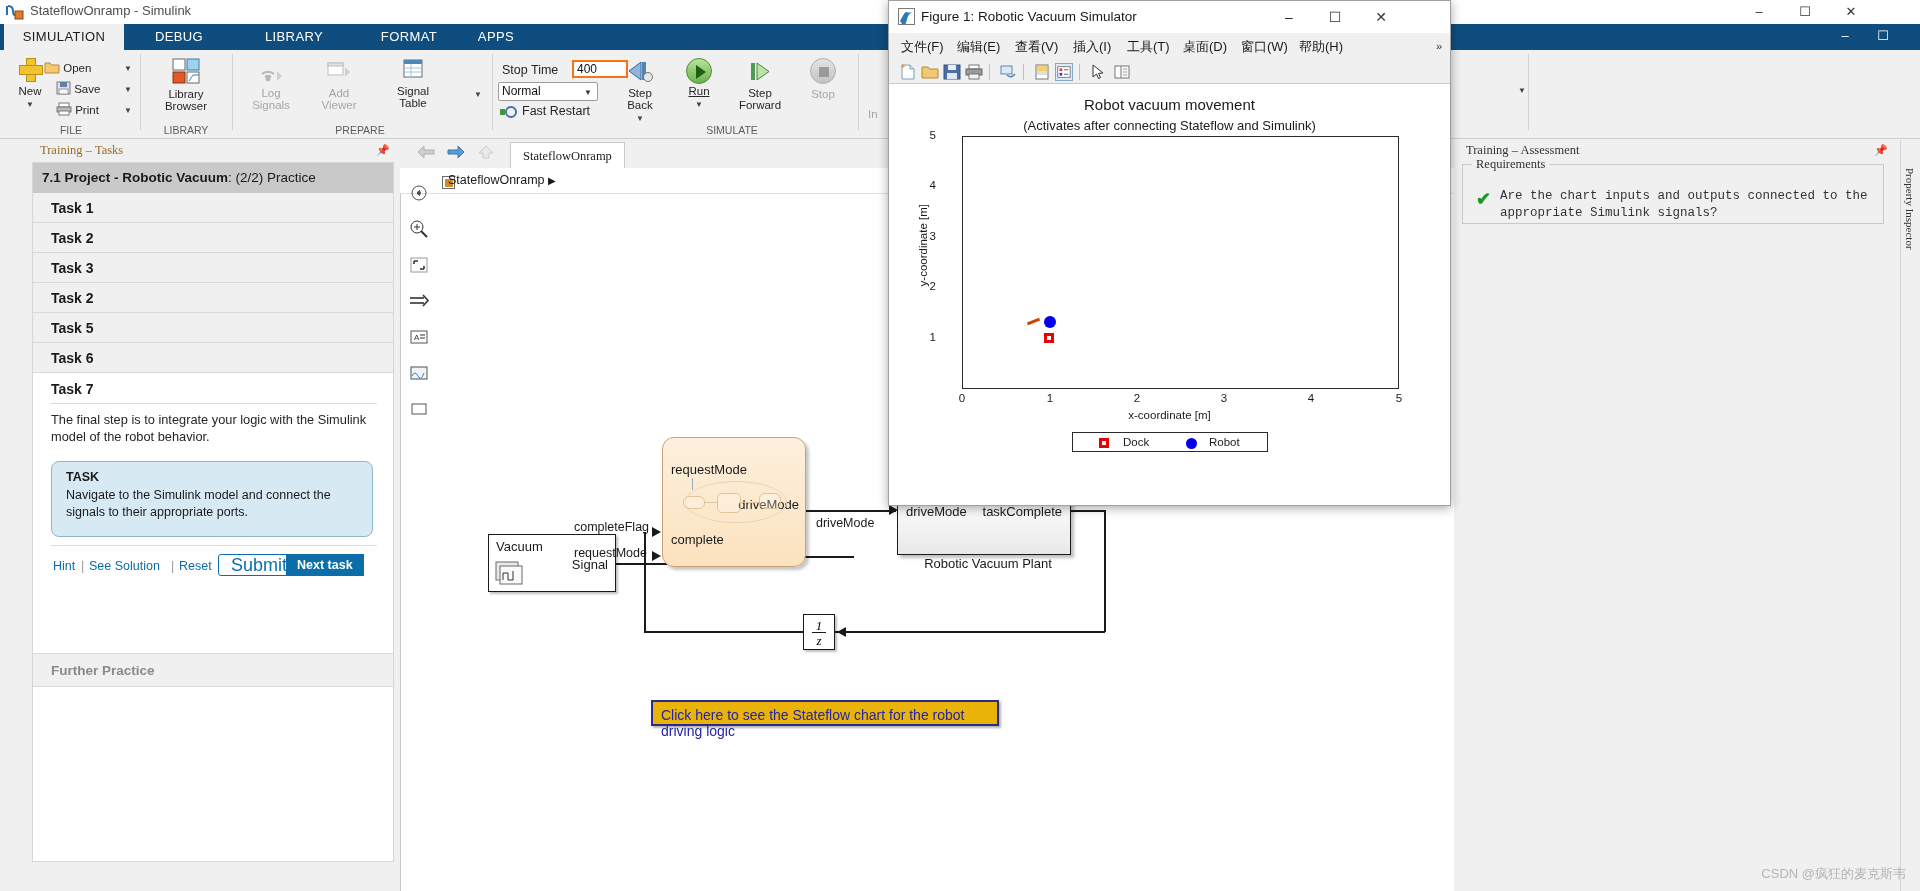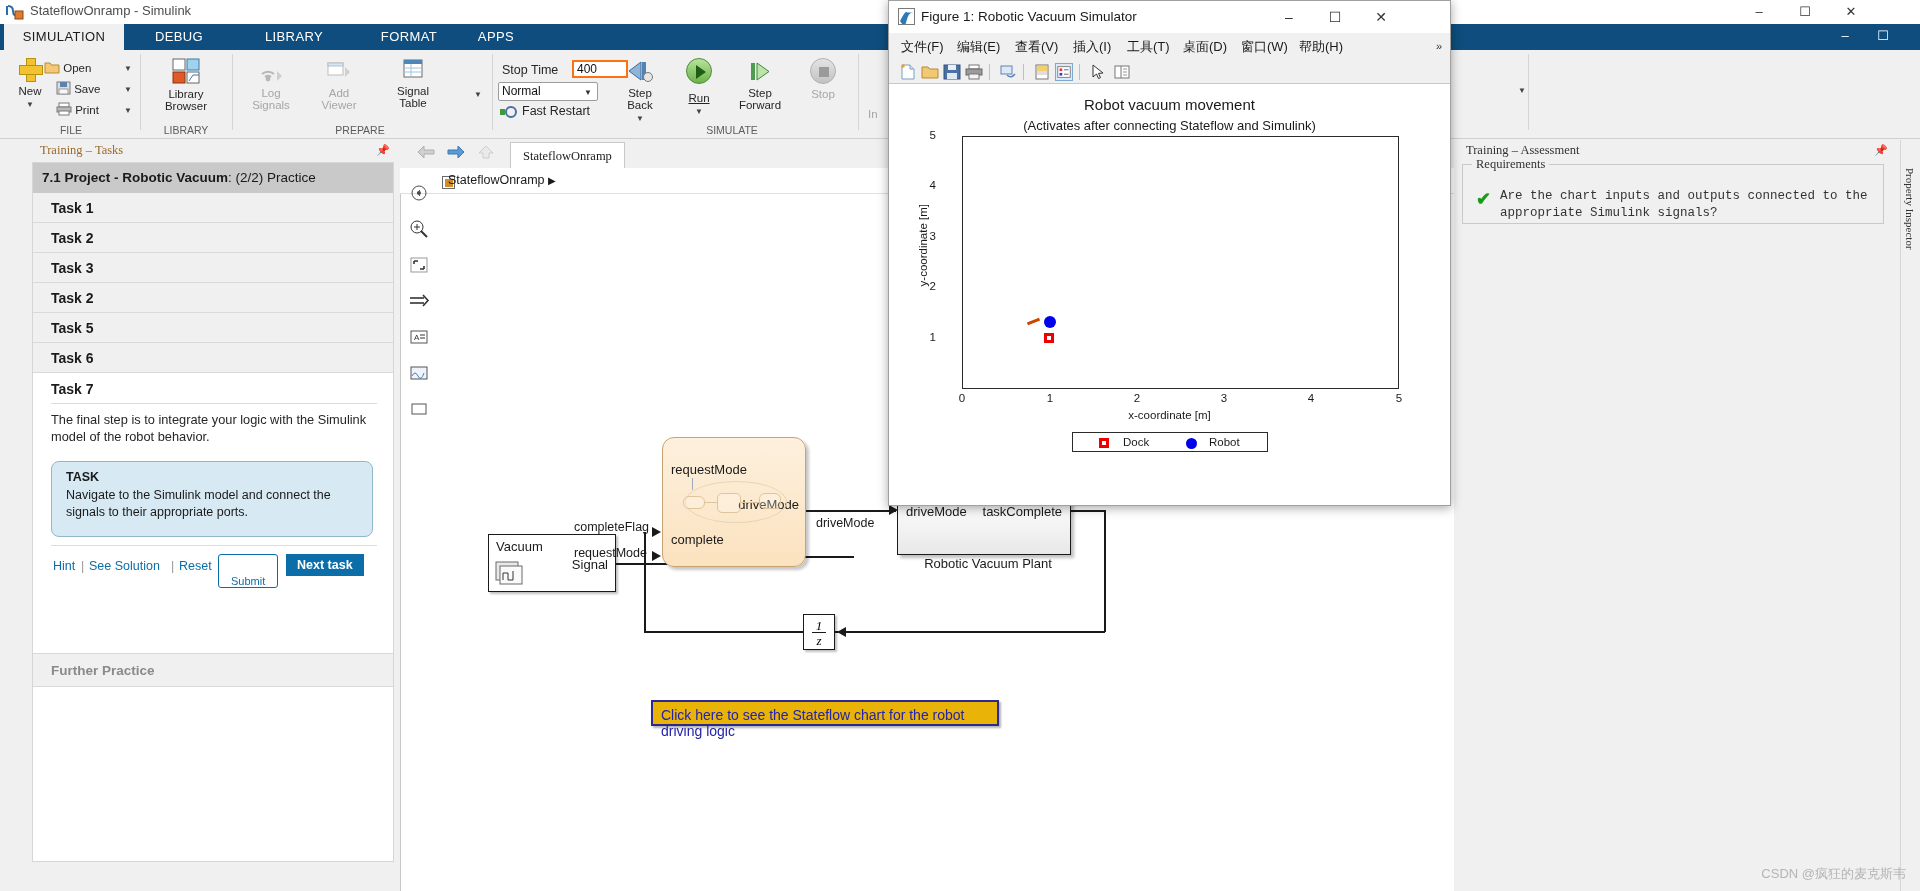--- a/index.html
+++ b/index.html
@@ -81,21 +81,21 @@
   #task7-panel { position:absolute; left:0; width:360px; background:#ffffff; }
   #task7-title { position:absolute; left:18px; top:8px; font-size:14px; font-weight:bold; color:#1a1a1a; }
   #task7-rule { position:absolute; left:18px; top:30px; width:326px; height:1px; background:#dcdcdc; }
   #task7-desc { position:absolute; left:18px; top:38px; width:320px; font-size:12.8px; line-height:17px; color:#262626; }
   #task-callout { position:absolute; left:18px; width:322px; background:#d7eaf4; border:1px solid #8fb8c9; border-radius:8px; }
   #task-callout .ct { position:absolute; left:14px; top:8px; font-size:12.5px; font-weight:bold; color:#1a1a1a; }
   #task-callout .cb { position:absolute; left:14px; top:25px; width:290px; font-size:12.5px; line-height:17px; color:#1a1a1a; }
   #task-actions { position:absolute; left:18px; width:326px; height:40px; }
   .link { position:absolute; font-size:12.5px; color:#0b6ea8; text-decoration:none; }
   .sep-pipe { position:absolute; font-size:12.5px; color:#999; }
-  .btn-outline { position:absolute; height:22px; line-height:20px; padding:16px 12px; border:1px solid #0b6ea8; border-radius:3px; color:#0b6ea8; font-size:11px; background:#fff; }
+  .btn-outline { position:absolute; height:22px; line-height:20px; padding:0 12px; border:1px solid #0b6ea8; border-radius:3px; color:#0b6ea8; font-size:18px; background:#fff; }
   .btn-solid { position:absolute; height:22px; line-height:20px; padding:0 10px; border:1px solid #0b6ea8; border-radius:0; color:#ffffff; font-size:12.5px; font-weight:bold; background:#0b6ea8; }
   #further-practice { position:absolute; left:0; width:360px; height:34px; background:#f0f0f0; border-top:1px solid #d9d9d9; border-bottom:1px solid #d9d9d9; }
   #further-practice span { position:absolute; left:18px; top:9px; font-size:13.5px; font-weight:bold; color:#8a8a8a; }
 
   
   #left-vtabs { position:absolute; left:0; top:140px; width:30px; height:751px; background:#f0f0f0; border-right:1px solid #d6d6d6; }
   .vtab { position:absolute; left:2px; width:24px; writing-mode:vertical-rl; font-size:11px; color:#333; text-align:center; }
 
   
   #right-panel { position:absolute; left:1454px; top:140px; width:466px; height:751px; background:#f0f0f0; }
@@ -348,21 +348,21 @@
       </div>
       <span class="lbl" style="margin-top:3px;">Step</span>
       <span class="lbl">Back</span>
       <span class="caret">▼</span>
     </div>
 
     <div class="big-btn" style="left:676px;top:8px;width:46px;">
       <div style="display:flex;justify-content:center;">
           <span class="circ-green"></span>
         </div>
-      <span class="lbl" style="margin-top:8px;text-decoration:underline;">Run</span>
+      <span class="lbl" style="margin-top:1px;text-decoration:underline;">Run</span>
       <span class="caret">▼</span>
     </div>
 
     <div class="big-btn" style="left:730px;top:8px;width:60px;">
       <div style="display:flex;justify-content:center;">
         <svg width="30" height="26" viewBox="0 0 30 26">
           <rect x="6" y="5" width="4" height="17" fill="#4f9b4f"></rect>
           <path d="M12 5 L24 13.5 L12 22 Z" fill="#bce3a8" stroke="#3f8a3f"></path>
         </svg>
       </div>

